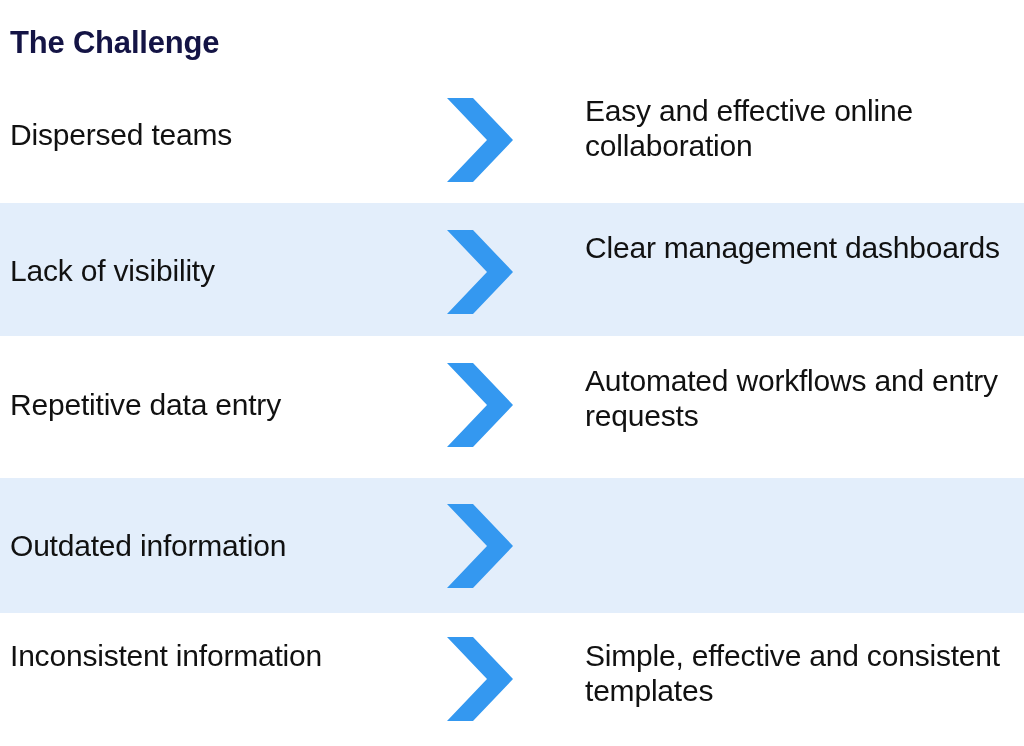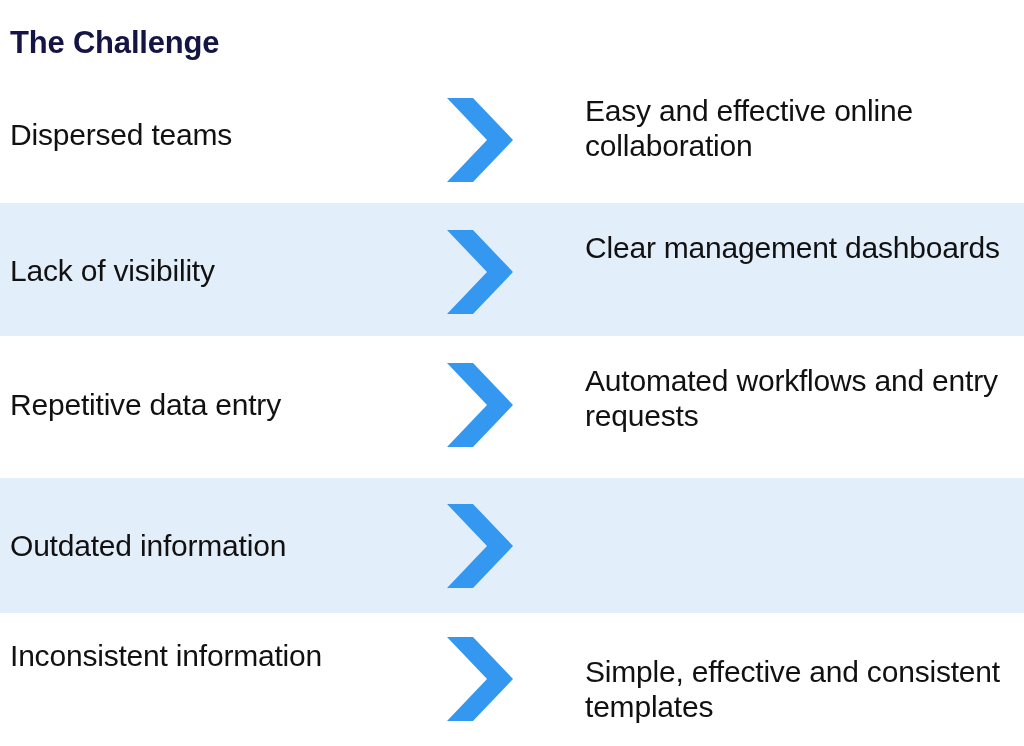--- a/index.html
+++ b/index.html
@@ -133,16 +133,16 @@
     </div>
   </div>
 
   <div class="row plain" style="top:613px; height:162px;">
     <div class="cell challenge-cell" style="top:25px;">Inconsistent information</div>
     <div class="arrow-cell" style="top:24px;">
       <svg class="chevron-icon" viewBox="0 0 70 84" xmlns="http://www.w3.org/2000/svg" aria-hidden="true">
         <polygon points="0,0 26,0 66,42 26,84 0,84 40,42" fill="#3498f0"></polygon>
       </svg>
     </div>
-    <div class="cell solution-cell" style="top:25px;margin-top:16px;">Simple, effective and consistent templates</div>
+    <div class="cell solution-cell" style="top:25px;">Simple, effective and consistent templates</div>
   </div>
 
 </div>
 
 </body></html>

